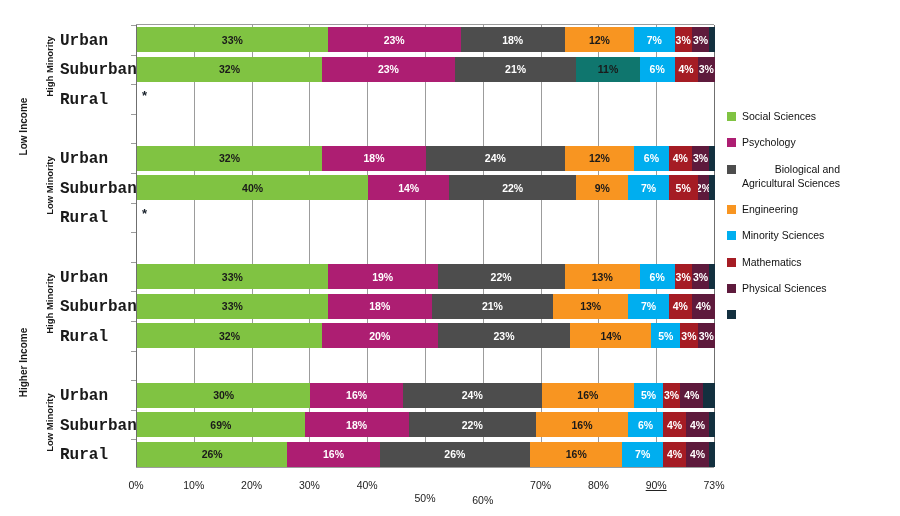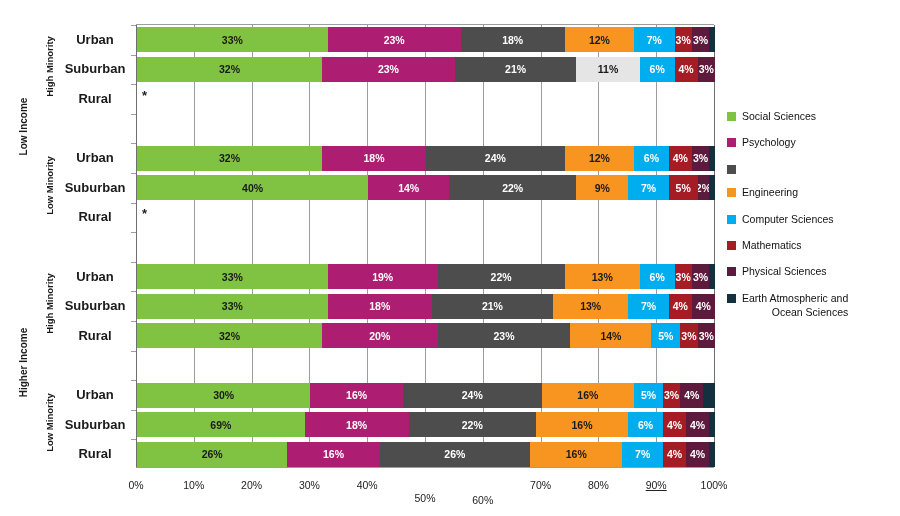--- a/index.html
+++ b/index.html
@@ -37,26 +37,27 @@
     font-weight:bold;
     color:#1a1a1a;
     white-space:nowrap;
   }
 
   
   .locale-label{
     position:absolute;
     right:0;
     width:70px;
-    text-align:center;
-    font-size:13px;
+    text-align:left;
+    font-size:16px;
     font-weight:bold;
     color:#1a1a1a;
     white-space:nowrap;
     line-height:1;
+    font-family:Liberation Mono, monospace;
   }
 
   
   #plot{
     position:absolute;
     left:136px;
     top:24px;
     width:578px;
     height:444px;
     border-top:1px solid #9c9c9c;
@@ -187,21 +188,21 @@
         <div class="seg" style="width: 40.46px; background: rgb(0, 174, 239); color: rgb(255, 255, 255);">7%</div>
         <div class="seg" style="width: 17.34px; background: rgb(165, 28, 36); color: rgb(255, 255, 255);">3%</div>
         <div class="seg" style="width: 17.34px; background: rgb(94, 26, 60); color: rgb(255, 255, 255);">3%</div>
         <div class="seg" style="width: 5.78px; background: rgb(19, 48, 63); color: rgb(255, 255, 255);"></div>
       </div>
       <div class="tick" style="top: 29.6px;"></div>
       <div class="bar" style="left: 1px; top: 31.9px; width: 578px;">
         <div class="seg" style="width: 184.96px; background: rgb(128, 195, 66); color: rgb(26, 26, 26);">32%</div>
         <div class="seg" style="width: 132.94px; background: rgb(173, 30, 114); color: rgb(255, 255, 255);">23%</div>
         <div class="seg" style="width: 121.38px; background: rgb(77, 77, 77); color: rgb(255, 255, 255);">21%</div>
-        <div class="seg" style="width: 63.58px; background: #e5e5e5; color: rgb(26, 26, 26);">11%</div>
+        <div class="seg" style="width: 63.58px; background: #0f766e; color: rgb(26, 26, 26);">11%</div>
         <div class="seg" style="width: 34.68px; background: rgb(0, 174, 239); color: rgb(255, 255, 255);">6%</div>
         <div class="seg" style="width: 23.12px; background: rgb(165, 28, 36); color: rgb(255, 255, 255);">4%</div>
         <div class="seg" style="width: 17.34px; background: rgb(94, 26, 60); color: rgb(255, 255, 255);">3%</div>
       </div>
       <div class="tick" style="top: 59.2px;"></div>
       <div class="star" style="left: 6px; top: 64px;">*</div>
       <div class="tick" style="top: 88.8px;"></div>
       <div class="tick" style="top: 118.4px;"></div>
       <div class="bar" style="left: 1px; top: 120.7px; width: 578px;">
         <div class="seg" style="width: 184.96px; background: rgb(128, 195, 66); color: rgb(26, 26, 26);">32%</div>
@@ -298,50 +299,50 @@
       <div class="xtick-label" style="left: 113px; top: 479px;">0%</div>
       <div class="xtick-label" style="left: 170.8px; top: 479px;">10%</div>
       <div class="xtick-label" style="left: 228.6px; top: 479px;">20%</div>
       <div class="xtick-label" style="left: 286.4px; top: 479px;">30%</div>
       <div class="xtick-label" style="left: 344.2px; top: 479px;">40%</div>
       <div class="xtick-label" style="left: 402px; top: 479px; margin-top: 13px;">50%</div>
       <div class="xtick-label" style="left: 459.8px; top: 494px;">60%</div>
       <div class="xtick-label" style="left: 517.6px; top: 479px;">70%</div>
       <div class="xtick-label" style="left: 575.4px; top: 479px;">80%</div>
       <div class="xtick-label" style="left: 633.2px; top: 479px; text-decoration: underline;">90%</div>
-      <div class="xtick-label" style="left: 691px; top: 479px;">100%</div>
+      <div class="xtick-label" style="left: 691px; top: 479px;">73%</div>
     </div>
 
   <div id="legend">
       <div class="legend-item">
         <span class="legend-swatch" style="background: rgb(128, 195, 66);"></span>
         <span class="legend-text">Social Sciences</span>
       </div>
       <div class="legend-item">
         <span class="legend-swatch" style="background: rgb(173, 30, 114);"></span>
         <span class="legend-text">Psychology</span>
       </div>
       <div class="legend-item">
         <span class="legend-swatch" style="background: rgb(77, 77, 77);"></span>
+        <span class="legend-text">Biological and<br>Agricultural Sciences</span>
       </div>
       <div class="legend-item">
         <span class="legend-swatch" style="background: rgb(248, 149, 33);"></span>
         <span class="legend-text">Engineering</span>
       </div>
       <div class="legend-item">
         <span class="legend-swatch" style="background: rgb(0, 174, 239);"></span>
-        <span class="legend-text">Computer Sciences</span>
+        <span class="legend-text">Minority Sciences</span>
       </div>
       <div class="legend-item">
         <span class="legend-swatch" style="background: rgb(165, 28, 36);"></span>
         <span class="legend-text">Mathematics</span>
       </div>
       <div class="legend-item">
         <span class="legend-swatch" style="background: rgb(94, 26, 60);"></span>
         <span class="legend-text">Physical Sciences</span>
       </div>
       <div class="legend-item">
         <span class="legend-swatch" style="background: rgb(19, 48, 63);"></span>
-        <span class="legend-text">Earth Atmospheric and<br>Ocean Sciences</span>
       </div>
     </div>
 
 </div>
 
 </body></html>

